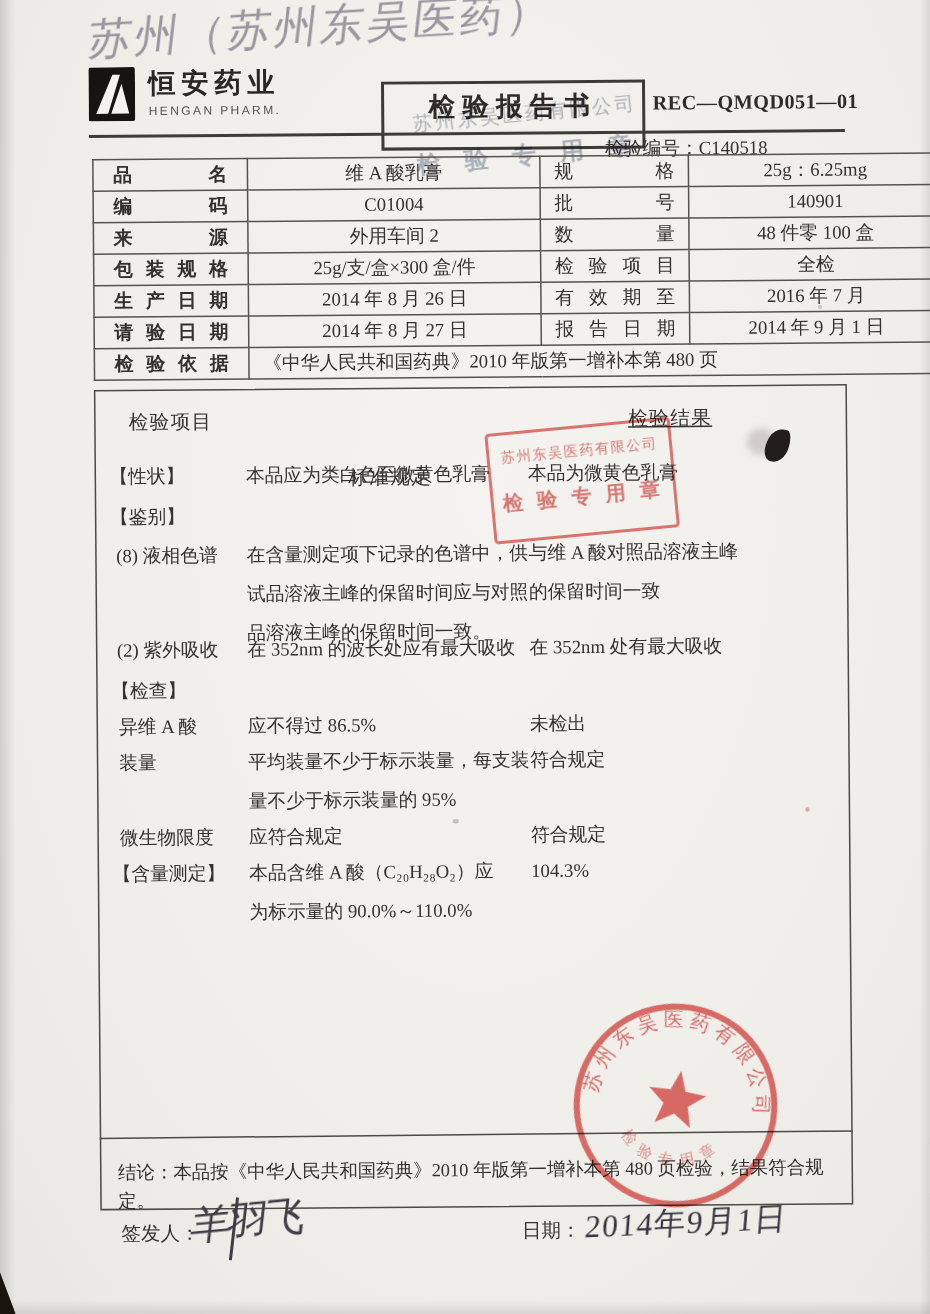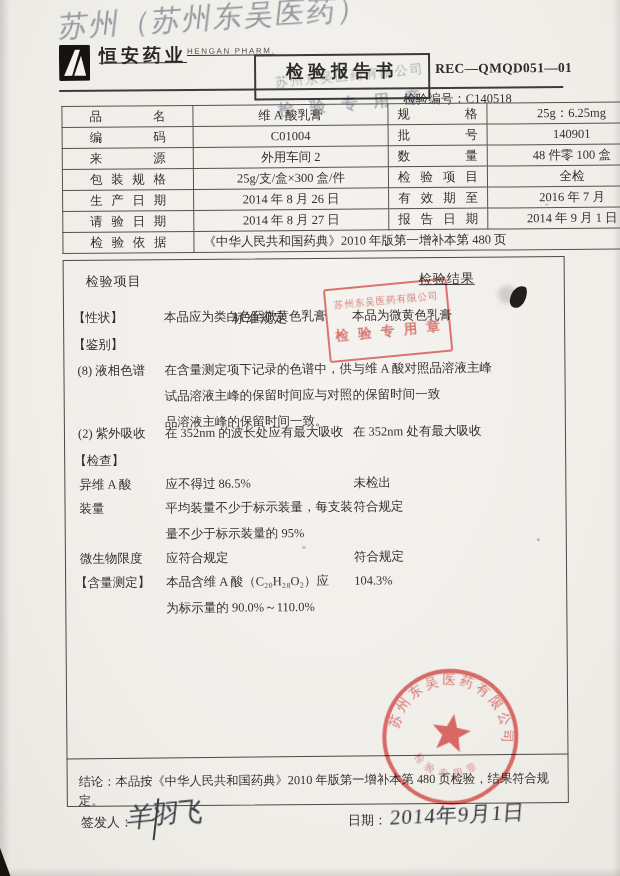--- a/index.html
+++ b/index.html
@@ -21,21 +21,21 @@
     position:absolute;left:62px;top:2px;
     font-size:29px;line-height:1.1;white-space:nowrap;
     color:rgba(130,129,140,.8);
     transform:rotate(-3deg) skewX(-10deg);
     letter-spacing:2px;filter:blur(.3px);
   }
 
   
   .logo{position:absolute;left:62px;top:43px;display:flex;align-items:flex-start;gap:9px;}
   .logo-mark{width:31px;height:36px;display:block;}
-  .logo-text{display:flex;flex-direction:row;text-decoration:underline;}
+  .logo-text{display:flex;flex-direction:column;}
   .logo-cn{font-family:"Liberation Sans","DejaVu Sans",sans-serif;font-size:18px;font-weight:700;letter-spacing:4px;color:#292724;line-height:1.1;margin-top:2px;}
   .logo-en{font-family:"Liberation Sans","DejaVu Sans",sans-serif;font-size:8px;letter-spacing:1.6px;color:#56534e;margin-top:3px;}
   .title-box{
     position:absolute;left:257px;top:54px;width:176px;height:46px;
     border:2px solid #3c3a37;box-sizing:border-box;
   }
   .title-box .title{
     display:block;text-align:center;margin-top:3px;
     font-size:17.5px;font-weight:700;letter-spacing:5px;color:#2e2b28;
   }
@@ -43,21 +43,21 @@
   .header-rule{position:absolute;left:62px;top:88px;width:504px;height:2px;background:#3e3b38;}
   .report-no{position:absolute;left:406px;top:92px;font-size:12.5px;color:#34312e;}
 
   
   table.info{
     position:absolute;left:64px;top:104px;width:502px;
     border-collapse:collapse;table-layout:fixed;
     font-size:12.5px;color:#33302d;
   }
   table.info td{border:1px solid #56524d;height:20px;padding:0 4px;text-align:center;overflow:hidden;white-space:nowrap;}
-  table.info td.lbl{text-align:justify;text-align-last:justify;padding:0 27px;}
+  table.info td.lbl{text-align:justify;text-align-last:justify;padding:0 13px;font-weight:bold;}
   table.info td.lbl2{text-align:justify;text-align-last:justify;padding:0 9px;}
   table.info td.basis{text-align:left;padding-left:9px;}
   .w1{width:76px;}.w2{width:186px;}.w3{width:80px;}.w4{width:160px;}
 
   
   .res-box{
     position:absolute;left:64px;top:258px;width:502px;height:547px;
     border:1.5px solid #4d4945;box-sizing:border-box;
     font-size:12.5px;color:#34312e;
   }

